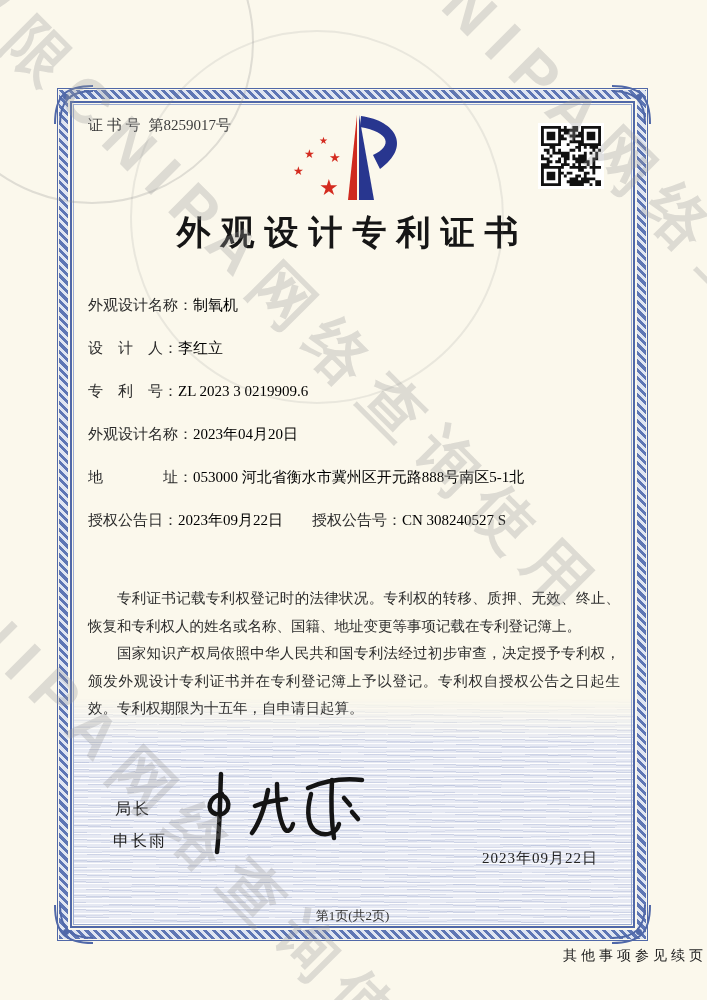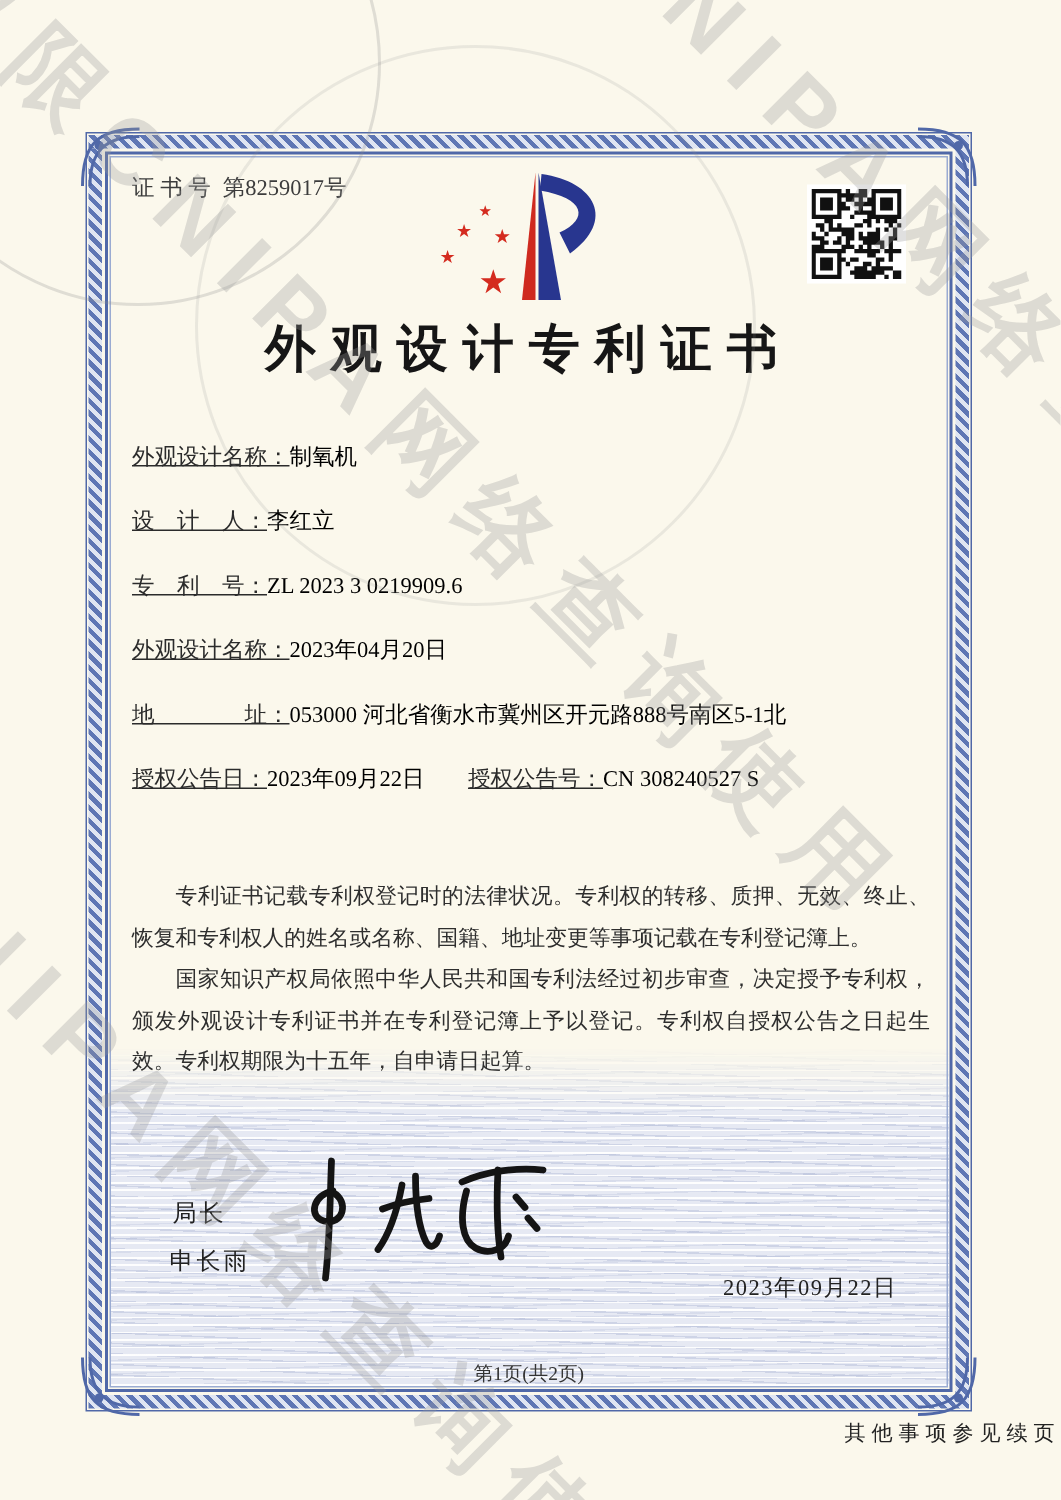--- a/index.html
+++ b/index.html
@@ -52,21 +52,21 @@
   .cert-no .val{margin-left:8px;margin-top:24px;}
   .logo{position:absolute;left:285px;top:100px;width:140px;height:105px;}
   .qr{position:absolute;left:538px;top:123px;width:66px;height:66px;background:#fff;padding:3px;box-sizing:border-box;}
   .qr svg{width:100%;height:100%;display:block;}
   .title{
     position:absolute;left:57px;top:210px;width:591px;text-align:center;
     font-size:34px;font-weight:bold;letter-spacing:10px;box-sizing:border-box;color:#161616;
   }
   .fields{position:absolute;left:88px;top:294px;width:532px;font-size:15px;}
   .fields .row{line-height:22px;margin-bottom:21px;white-space:nowrap;}
-  .fields .lbl{color:#2b2b2b;text-decoration:underline;}
+  .fields .lbl{color:#2b2b2b;}
   .fields .val{color:#000000;}
   .grant2{margin-left:29px;}
   .paras{position:absolute;left:88px;top:585px;width:532px;font-size:14.5px;line-height:27.5px;
     text-align:justify;color:#2e2e2e;}
   .paras p{margin:0;text-indent:2em;}
   .officer-title{position:absolute;left:115px;top:799px;font-size:16px;letter-spacing:2px;color:#222;}
   .officer-name{position:absolute;left:113px;top:831px;font-size:16px;letter-spacing:2px;color:#222;}
   .sig{position:absolute;left:192px;top:766px;width:190px;height:90px;}
   .sig svg{width:100%;height:100%;display:block;}
   .grant-date{position:absolute;left:482px;top:849px;font-size:15px;letter-spacing:1px;color:#222;}

